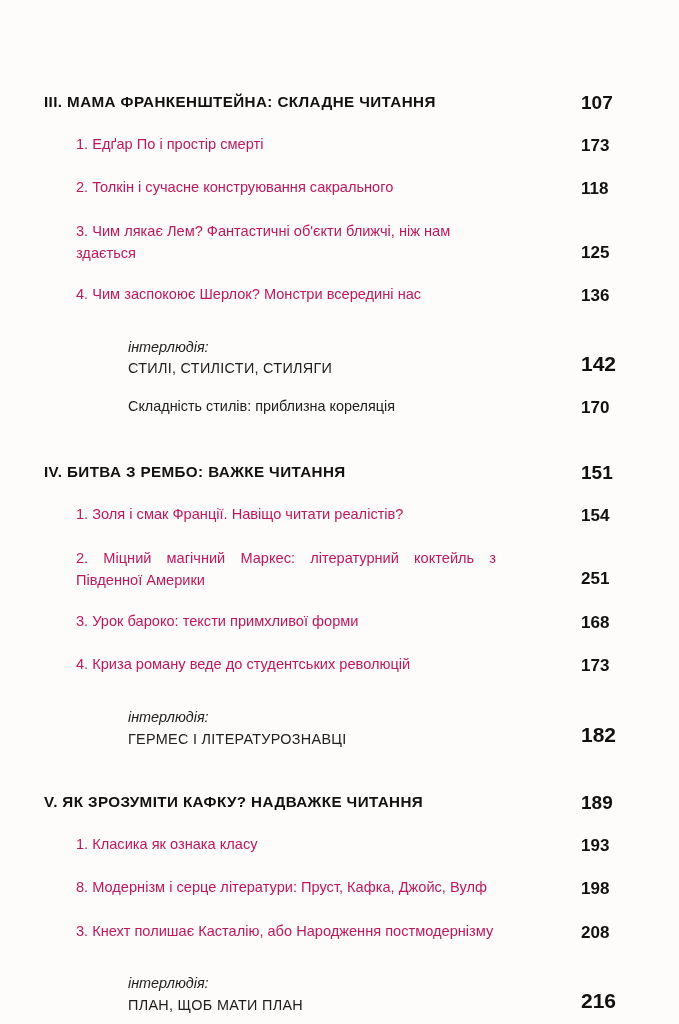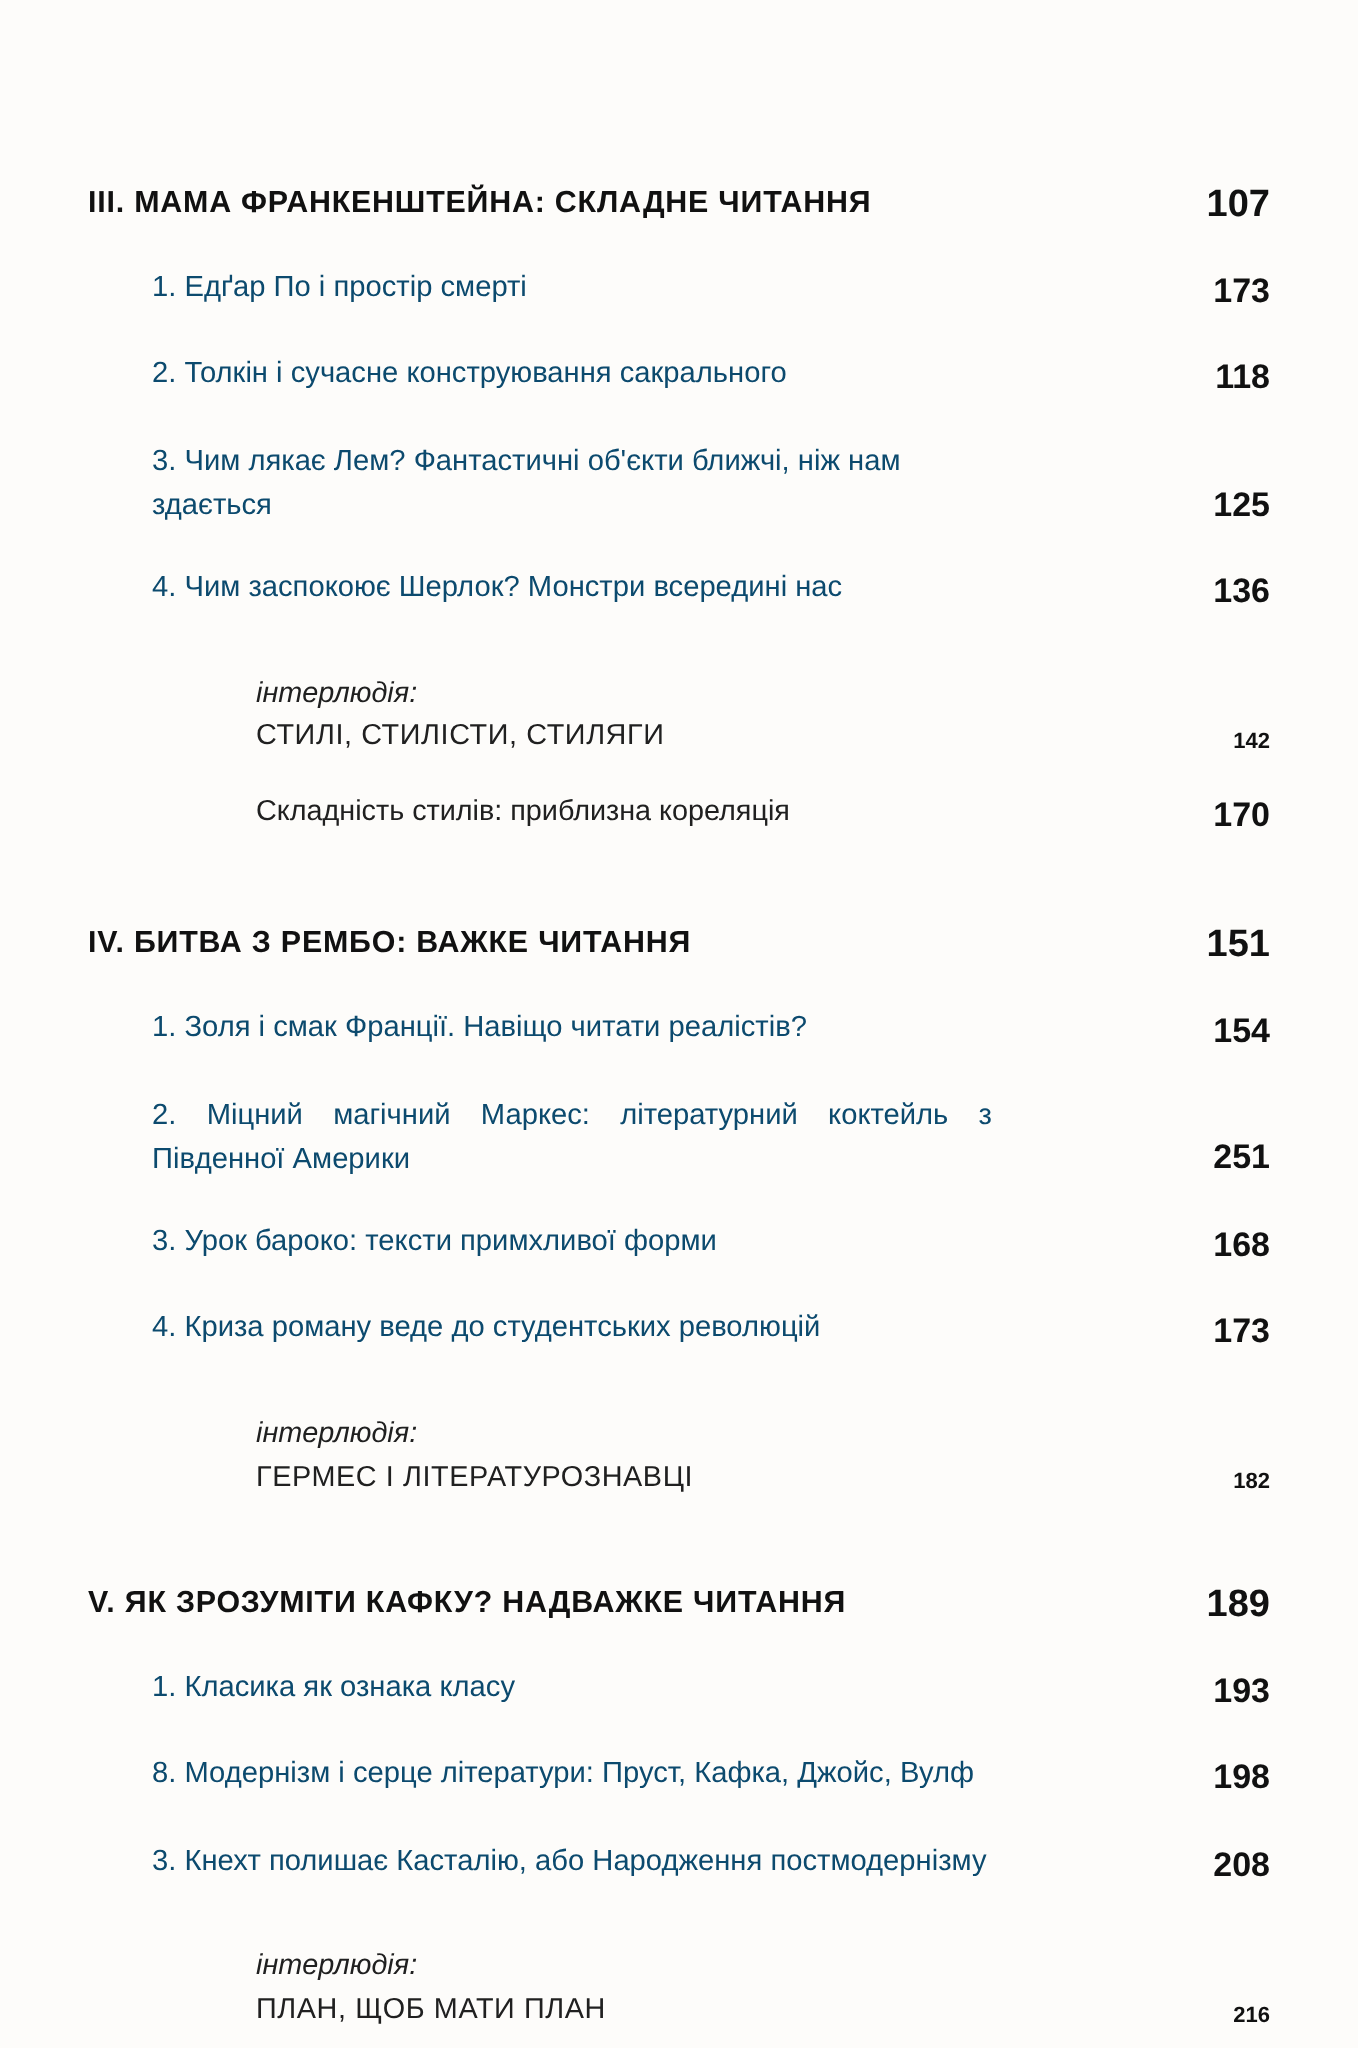--- a/index.html
+++ b/index.html
@@ -27,21 +27,20 @@
   .row {
     display: flex;
     align-items: flex-start;
     justify-content: space-between;
   }
   .row .txt {
     flex: 0 1 auto;
   }
   .row .pg {
     flex: 0 0 auto;
-    text-align: right;
     white-space: nowrap;
   }
 
   
   .part {
     margin-top: 0;
     margin-bottom: 10px;
   }
   .part .txt {
     font-size: 15.2px;
@@ -59,21 +58,21 @@
     line-height: 1.2;
   }
 
   
   .chapter {
     margin-top: 18px;
     padding-left: 32px;
   }
   .chapter .txt {
     font-size: 14.6px;
-    color: #0c4a6e;
+    color: #be185d;
     line-height: 1.55;
     max-width: 420px;
   }
   .chapter .pg {
     font-size: 17px;
     font-weight: bold;
     color: #111;
     min-width: 54px;
     line-height: 1.5;
   }
@@ -86,21 +85,21 @@
     margin-top: 28px;
     padding-left: 84px;
   }
   .interlude .txt {
     font-size: 14.4px;
     color: #202020;
     line-height: 1.5;
     max-width: 400px;
   }
   .interlude .pg {
-    font-size: 11px;
+    font-size: 21px;
     font-weight: bold;
     color: #111;
     min-width: 54px;
     align-self: flex-end;
     line-height: 1.45;
   }
   .interlude .label {
     display: block;
     font-style: italic;
   }

